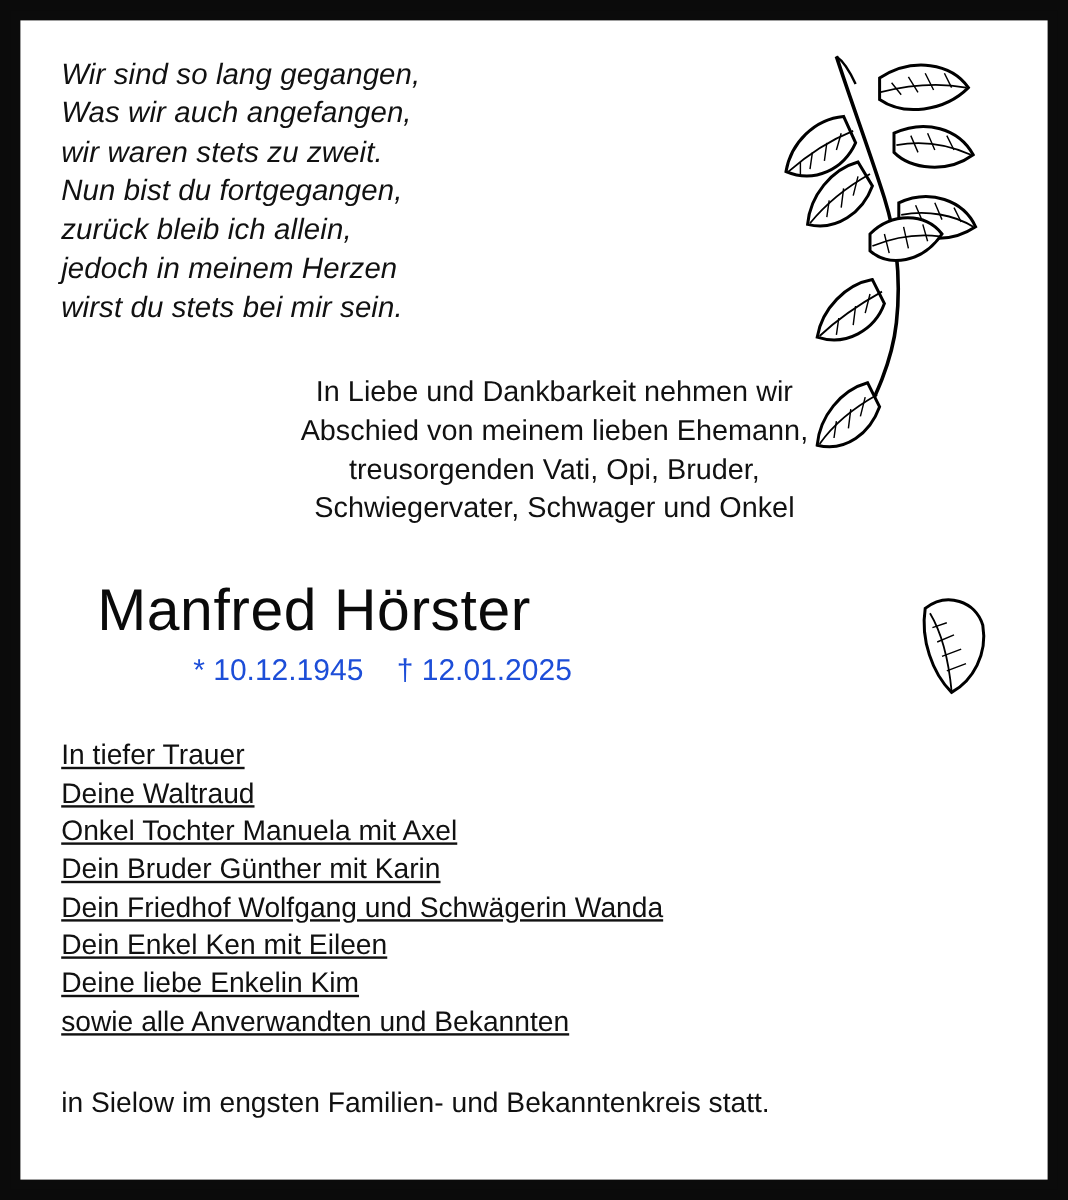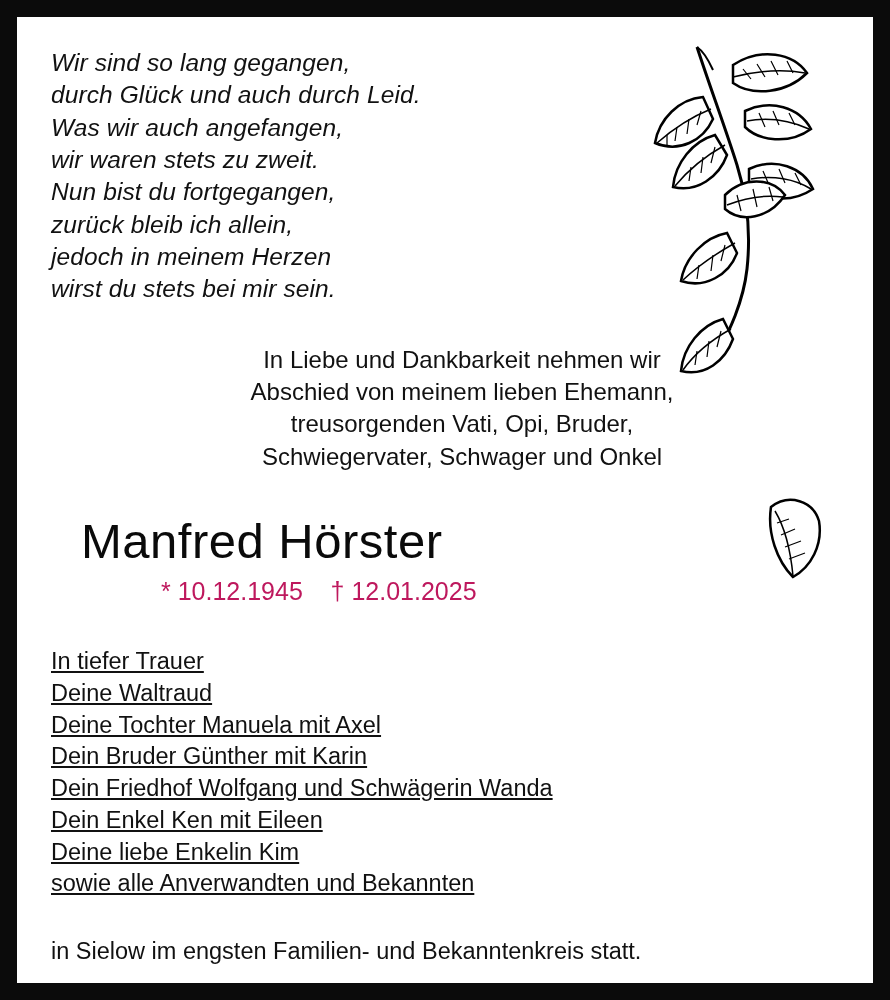--- a/index.html
+++ b/index.html
@@ -71,21 +71,21 @@
     font-size: 49px;
     font-weight: normal;
     color: #0a0a0a;
     text-align: left;
     padding-left: 30px;
     letter-spacing: 0.5px;
   }
   .dates {
     margin-top: 8px;
     font-size: 25px;
-    color: #be185d;
+    color: #1d4ed8;
     padding-left: 110px;
     white-space: pre;
   }
   .mourners {
     margin-top: 40px;
     font-size: 23.5px;
     line-height: 1.35;
     color: #111111;
     text-decoration: underline;
   }
@@ -162,21 +162,20 @@
               <path d="M200 474 C 212 494, 216 518, 218 539" fill="none" stroke-width="1.5"></path>
               <path d="M202 486 L 214 482 M206 498 L 220 492 M210 510 L 226 504 M214 522 L 230 516" fill="none" stroke-width="1.2"></path>
             </g>
           </g>
         </svg>
 
         <div class="content">
 
           <div class="verse">
             <div>Wir sind so lang gegangen,</div>
-            <div>durch Glück und auch durch Leid.</div>
             <div>Was wir auch angefangen,</div>
             <div>wir waren stets zu zweit.</div>
             <div>Nun bist du fortgegangen,</div>
             <div>zurück bleib ich allein,</div>
             <div>jedoch in meinem Herzen</div>
             <div>wirst du stets bei mir sein.</div>
           </div>
 
           <div class="intro">
             <div>In Liebe und Dankbarkeit nehmen wir</div>
@@ -184,21 +183,21 @@
             <div>treusorgenden Vati, Opi, Bruder,</div>
             <div>Schwiegervater, Schwager und Onkel</div>
           </div>
 
           <div class="name">Manfred Hörster</div>
           <div class="dates">* 10.12.1945    † 12.01.2025</div>
 
           <div class="mourners">
             <div>In tiefer Trauer</div>
             <div>Deine Waltraud</div>
-            <div>Deine Tochter Manuela mit Axel</div>
+            <div>Onkel Tochter Manuela mit Axel</div>
             <div>Dein Bruder Günther mit Karin</div>
             <div>Dein Friedhof Wolfgang und Schwägerin Wanda</div>
             <div>Dein Enkel Ken mit Eileen</div>
             <div>Deine liebe Enkelin Kim</div>
             <div>sowie alle Anverwandten und Bekannten</div>
           </div>
 
           <div class="closing">
             <div>in Sielow im engsten Familien- und Bekanntenkreis statt.</div>
           </div>

